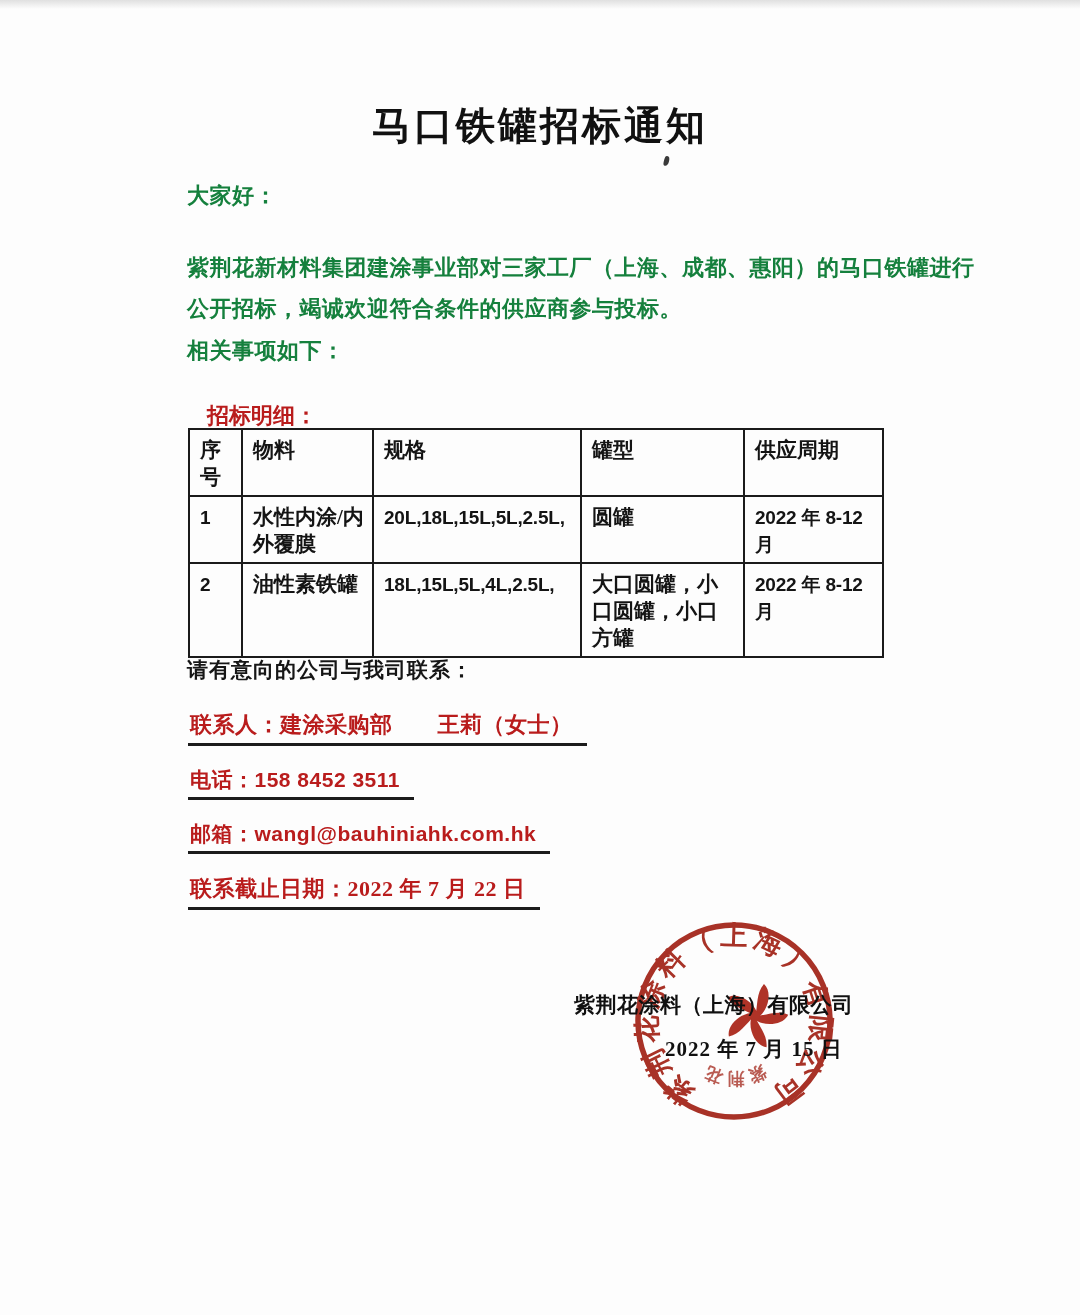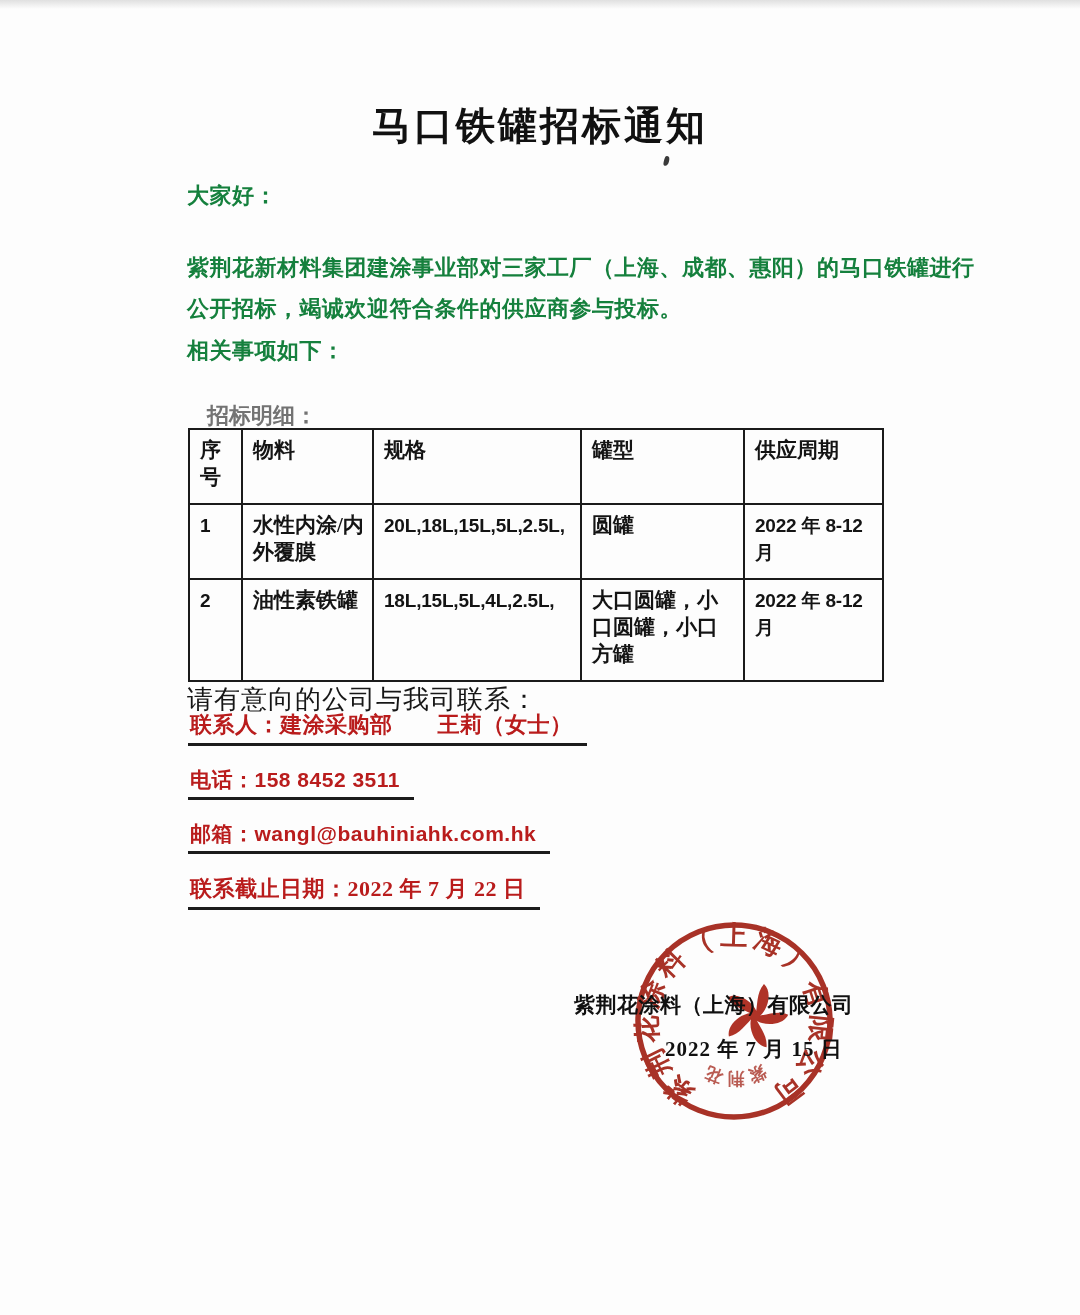--- a/index.html
+++ b/index.html
@@ -22,37 +22,37 @@
     border-radius:45% 55% 60% 40%;transform:rotate(14deg);
   }
   .body-line{
     position:absolute;left:187px;font-size:22px;font-weight:700;
     letter-spacing:0.5px;white-space:nowrap;color:#15803d;
   }
   .greeting{top:181px;}
   .p1{top:253px;}
   .p2{top:294px;}
   .p3{top:336px;}
-  .table-caption{position:absolute;left:207px;top:401px;font-size:22px;font-weight:700;color:#737373;}
+  .table-caption{position:absolute;left:207px;top:401px;font-size:22px;font-weight:700;color:#b91c1c;}
   table.bid{
     position:absolute;left:188px;top:428px;width:694px;table-layout:fixed;
     border-collapse:collapse;background:transparent;
   }
   table.bid th, table.bid td{
     border:2px solid #1b1b1b;vertical-align:top;text-align:left;
-    padding:7px 6px 12px 10px;font-size:21px;font-weight:700;color:#141414;
+    padding:7px 6px 4px 10px;font-size:21px;font-weight:700;color:#141414;
     line-height:27px;overflow:hidden;
   }
   table.bid th{height:28px;}
   table.bid td{height:46px;}
   td.num, .spec, .period{
     font-family:"Liberation Sans","DejaVu Sans",sans-serif;
     font-size:19px !important;letter-spacing:-0.2px;
   }
-  .contact-lead{position:absolute;left:187px;top:656px;font-size:26px;font-weight:400;letter-spacing:1px;margin-top:26px;}
+  .contact-lead{position:absolute;left:187px;top:656px;font-size:21px;font-weight:700;letter-spacing:1px;}
   .u-line{
     position:absolute;left:188px;font-size:22px;font-weight:700;letter-spacing:0.5px;
     border-bottom:3px solid #1c1c1c;padding:0 14px 3px 2px;white-space:nowrap;color:#b91c1c;
   }
   .person{top:710px;}
   .phone{top:766px;}
   .email{top:820px;}
   .deadline{top:874px;}
   .phone, .email{font-family:"Liberation Sans","DejaVu Sans",sans-serif;font-size:21px;}
   .sig-company{

